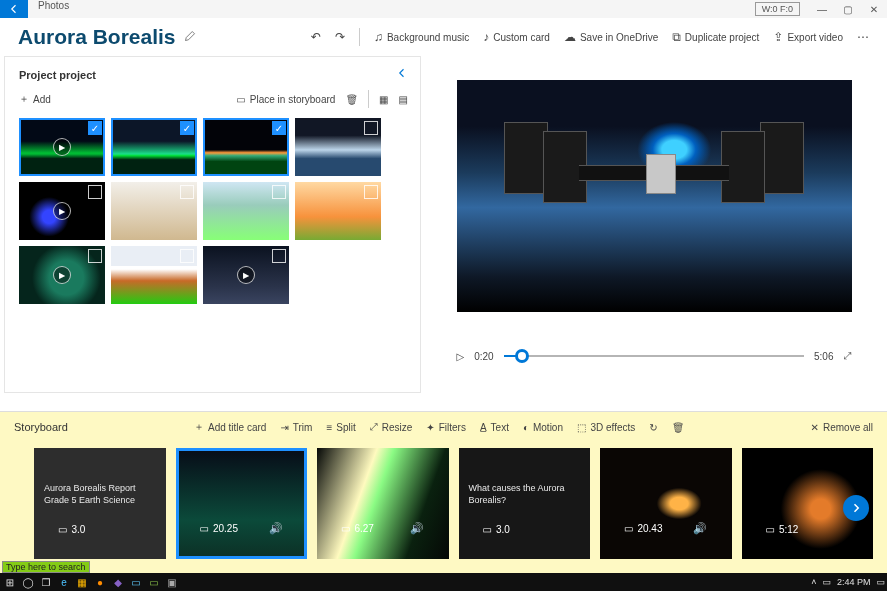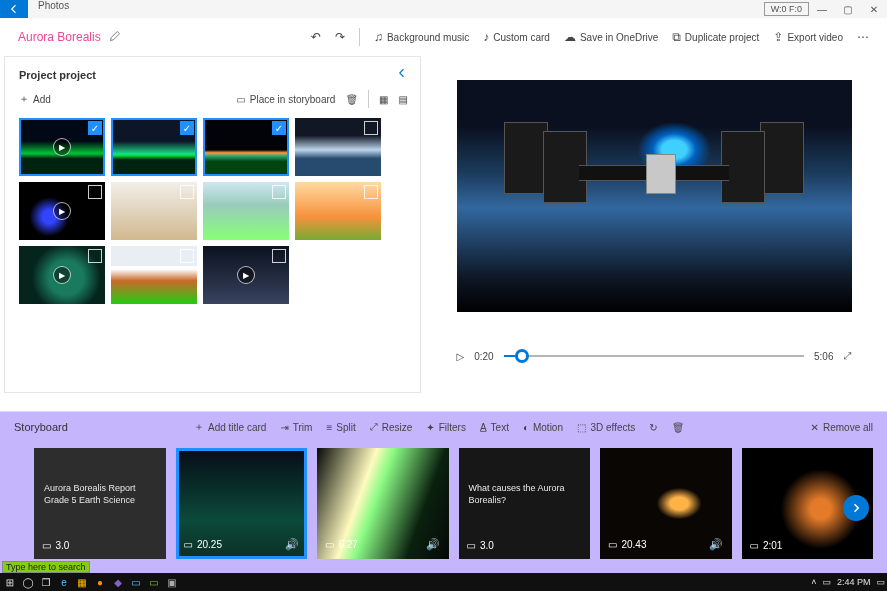--- a/index.html
+++ b/index.html
@@ -4,26 +4,26 @@
 <style>
 html,body{margin:0;padding:0;font-family:"Segoe UI",Arial,sans-serif;font-size:11px;color:#212121;background:#fff;overflow:hidden}
 *{box-sizing:border-box}
 .root{width:887px;height:591px;position:relative;display:flex;flex-direction:column}
 
 
 .titlebar{height:18px;background:#f5f5f5;display:flex;align-items:flex-start;color:#555}
 .back-btn{width:28px;height:18px;background:#0078d7;display:flex;align-items:center;justify-content:center;color:#fff}
 .app-name{margin-left:10px;font-size:10px}
 .titlebar-right{margin-left:auto;display:flex;align-items:center;gap:0}
-.wc0{border:1px solid #999;padding:0 6px;font-size:9px;height:14px;line-height:12px;margin-right:0}
+.wc0{border:1px solid #999;padding:0 6px;font-size:9px;height:14px;line-height:12px;margin-right:9px}
 .win-btn{width:26px;height:18px;display:flex;align-items:center;justify-content:center;font-size:10px}
 
 
 .header{height:38px;display:flex;align-items:center;padding:0 18px}
-.proj-title{font-size:12px;font-weight:400;color:#ec4899}
+.proj-title{font-size:21px;font-weight:700;color:#0c4a6e}
 .edit-title{margin-left:8px;color:#666;font-size:13px}
 .header-right{margin-left:auto;display:flex;align-items:center;gap:14px;color:#444;font-size:10px}
 .hbtn{display:flex;align-items:center;gap:4px;white-space:nowrap}
 .hico{font-size:12px}
 .vsep{width:1px;height:18px;background:#ccc}
 
 
 .main{flex:1;display:flex;min-height:0}
 .left-panel{width:417px;background:#fff;border:1px solid #e5e5e5;margin:0 0 18px 4px;display:flex;flex-direction:column}
 .lib-hdr{display:flex;align-items:center;padding:10px 12px 2px 14px;font-size:11px;font-weight:600;color:#333}
@@ -58,26 +58,26 @@
 .iss-p{position:absolute;background:#1a1a1a;border:1px solid #555;width:44px;height:72px}
 .iss-p.l1{left:12%;top:18%}.iss-p.l2{left:22%;top:22%}.iss-p.r1{right:12%;top:18%}.iss-p.r2{right:22%;top:22%}
 .iss-c{position:absolute;left:48%;top:32%;width:30px;height:40px;background:#c8c8c8;border:1px solid #888}
 
 .player{width:395px;margin-top:38px;display:flex;align-items:center;gap:10px;font-size:10px;color:#444}
 .seek{flex:1;height:2px;background:#b5b5b5;position:relative}
 .seek .fill{position:absolute;left:0;top:0;bottom:0;background:#0078d7}
 .seek .knob{position:absolute;top:50%;width:14px;height:14px;border-radius:50%;background:#fff;border:3px solid #0078d7;transform:translate(-50%,-50%)}
 
 
-.story{height:162px;background:#c4b5fd;border-top:1px solid #ddd;display:flex;flex-direction:column}
+.story{height:162px;background:#fef9c3;border-top:1px solid #ddd;display:flex;flex-direction:column}
 .story-bar{height:30px;display:flex;align-items:center;padding:0 14px;gap:14px;font-size:10px;color:#444}
 .story-bar .lbl{font-size:11px;color:#333}
 .story-bar .spacer{flex:1}
 .clips{flex:1;display:flex;align-items:stretch;gap:10px;padding:6px 14px 14px 34px;overflow:hidden;position:relative}
-.clip{width:140px;background:#1c1c1c;color:#fff;position:relative;display:flex;flex-direction:column;justify-content:flex-end;padding:8px}
+.clip{width:140px;background:#1c1c1c;color:#fff;position:relative;display:flex;flex-direction:column;justify-content:flex-end;padding:24px}
 .clip.sel{outline:3px solid #1e90ff;outline-offset:-3px}
 .clip .title{position:absolute;top:34px;left:10px;right:10px;font-size:9px;line-height:12px;color:#e8e8e8}
 .clip .meta{display:flex;align-items:center;gap:4px;font-size:10px}
 .clip .snd{margin-left:auto;font-size:11px}
 .clip.c1{background:linear-gradient(180deg,#070b17 0%,#0b4a3a 65%,#0c2f25 100%)}
 .clip.c2{background:linear-gradient(290deg,#050806 0%,#0a210f 25%,#8bfb84 55%, #fffabf 65%, #050806 100%)}
 .clip.c3{background:#171717}
 .clip.c4{background:radial-gradient(ellipse at 60% 50%,#ffb347 0 8%,transparent 20%),#0a0604}
 .clip.c5{background:radial-gradient(circle at 60% 55%,#e47b2a 0 10%,#000 40%)}
 .next-fab{position:absolute;right:18px;top:50%;transform:translateY(-50%);width:26px;height:26px;border-radius:50%;background:#0078d7;color:#fff;display:flex;align-items:center;justify-content:center;font-size:12px}
@@ -324,21 +324,21 @@
         <div class="clip c4">
           <div class="meta">
             <span>▭</span>
             <span>20.43</span>
             <span class="snd">🔊</span>
           </div>
         </div>
         <div class="clip c5">
           <div class="meta">
             <span>▭</span>
-            <span>2:01</span>
+            <span>5:12</span>
           </div>
         </div>
         <div class="next-fab">
       <svg class="ci" viewBox="0 0 16 16">
             <path d="M6 3l5 5-5 5" stroke="#fff" stroke-width="2" fill="none"></path>
           </svg>
     </div>
   </div>
 </div>
 

